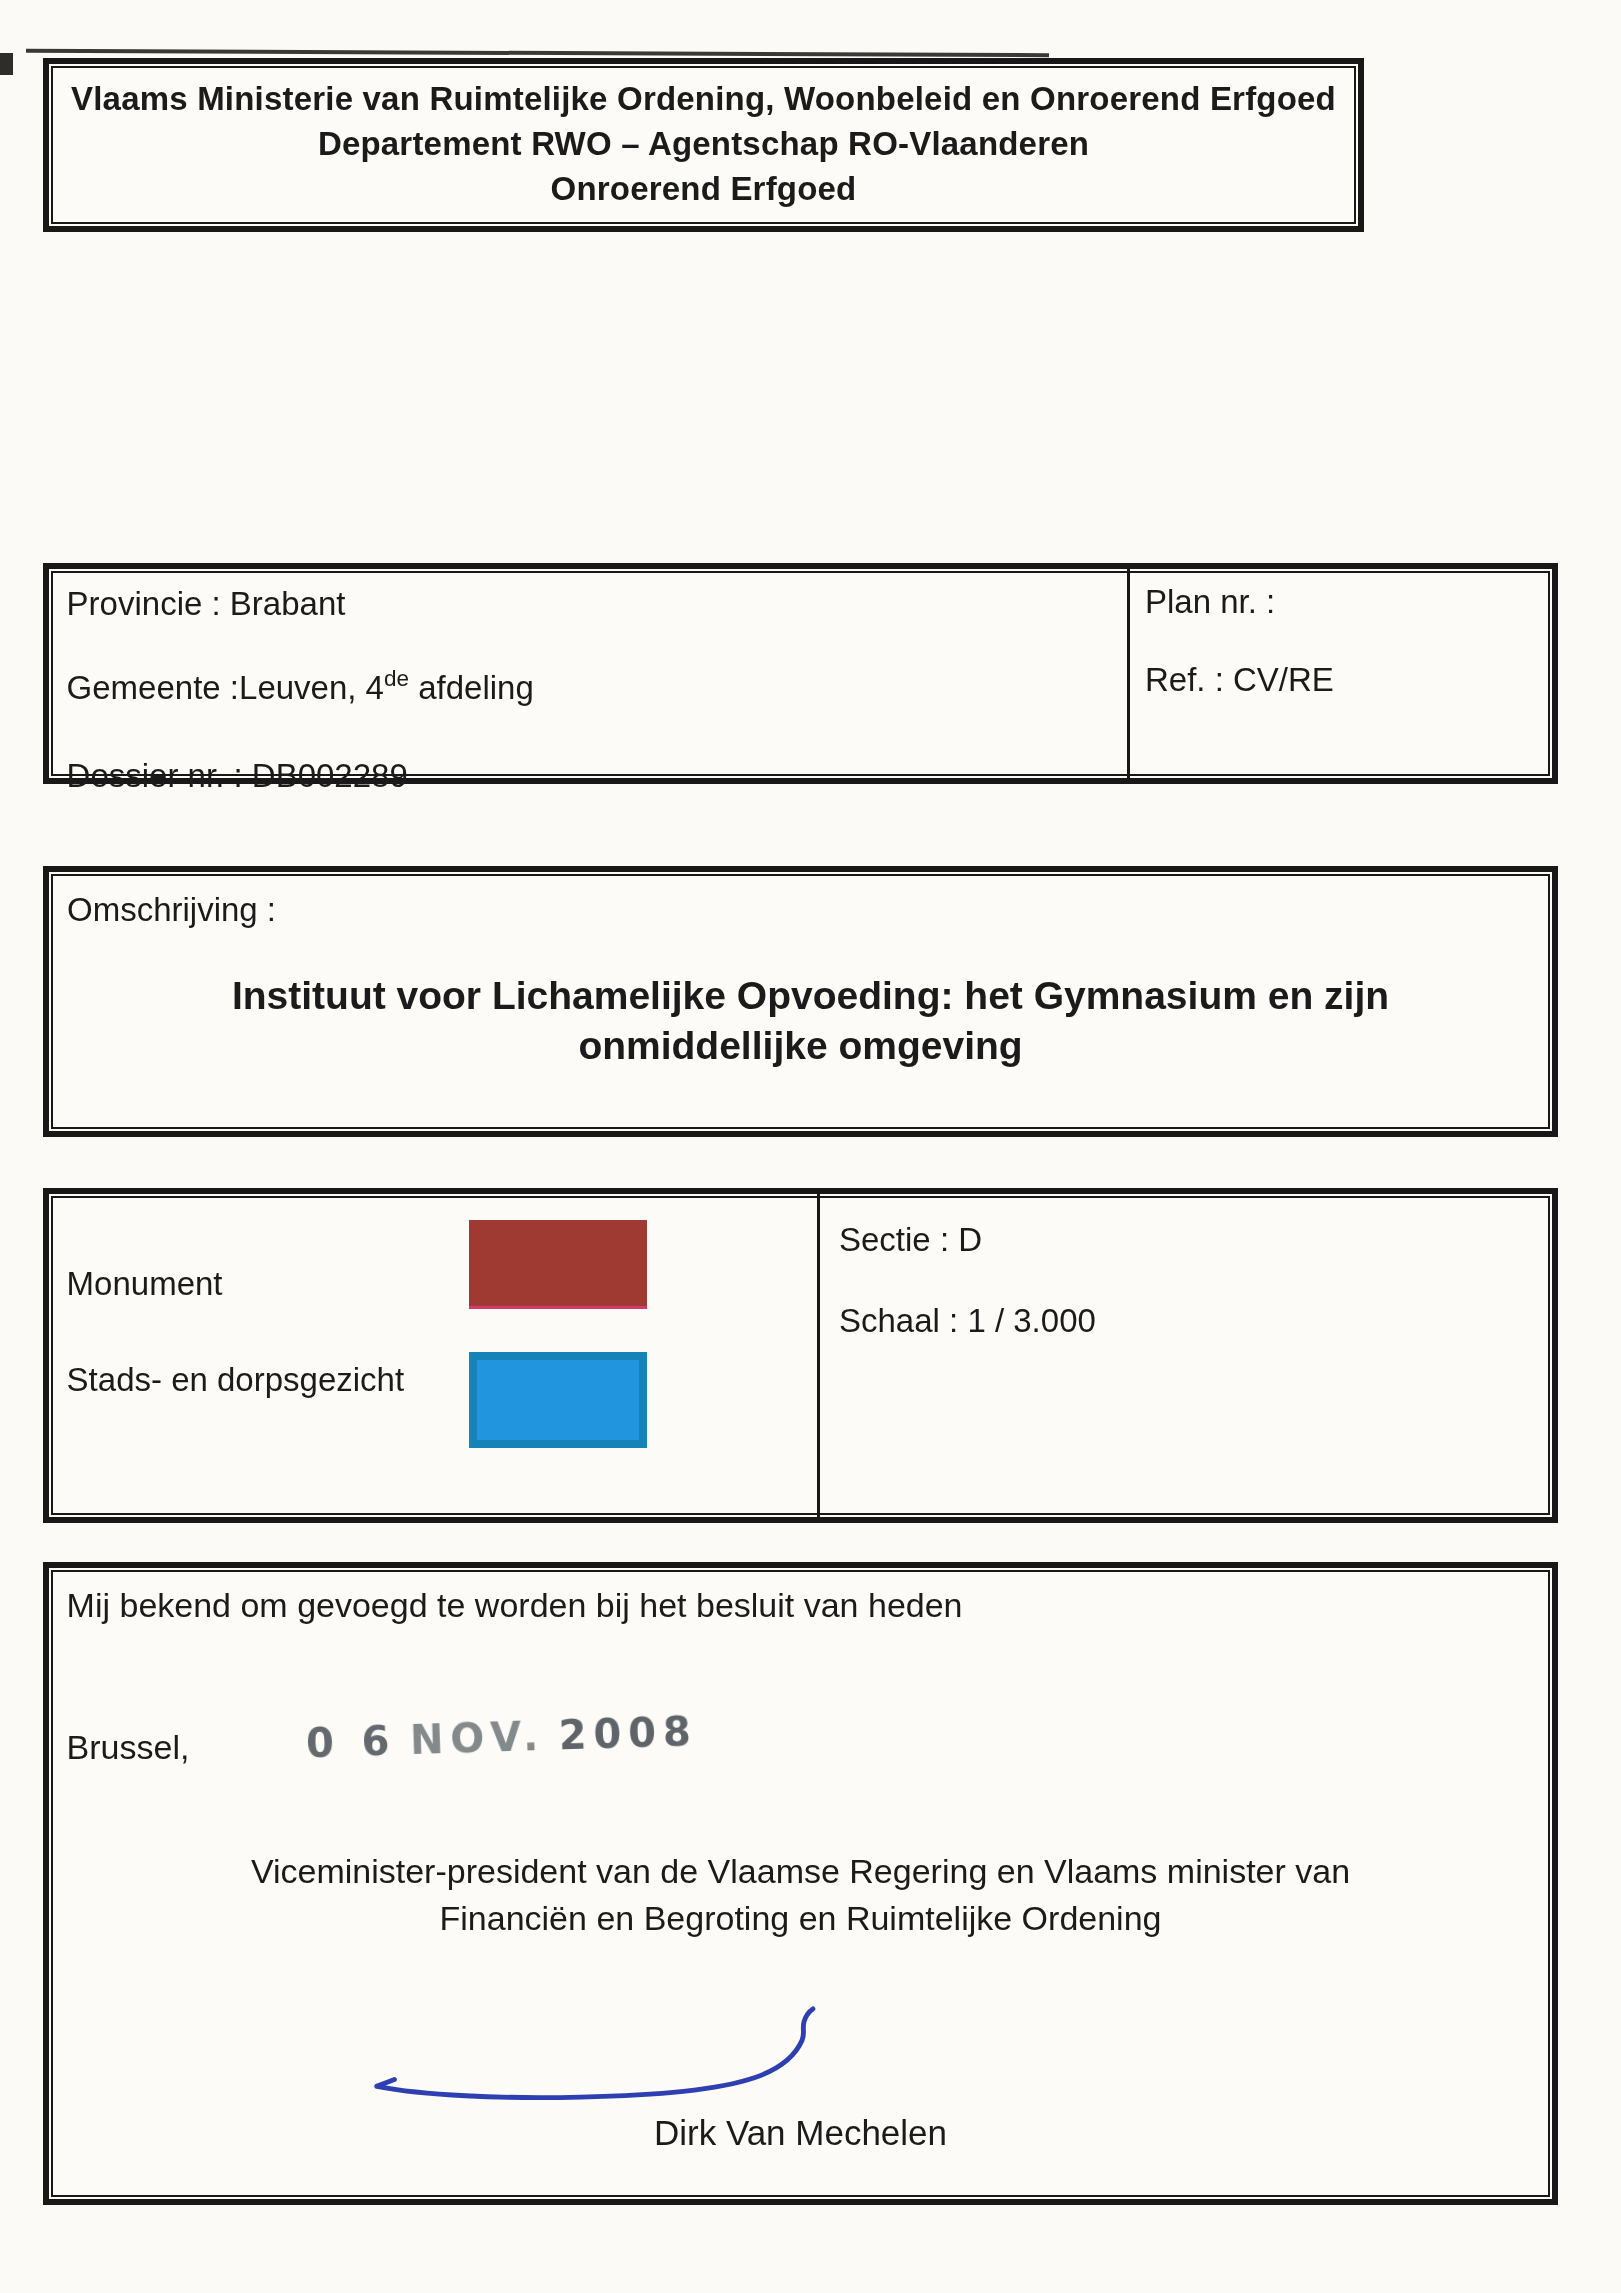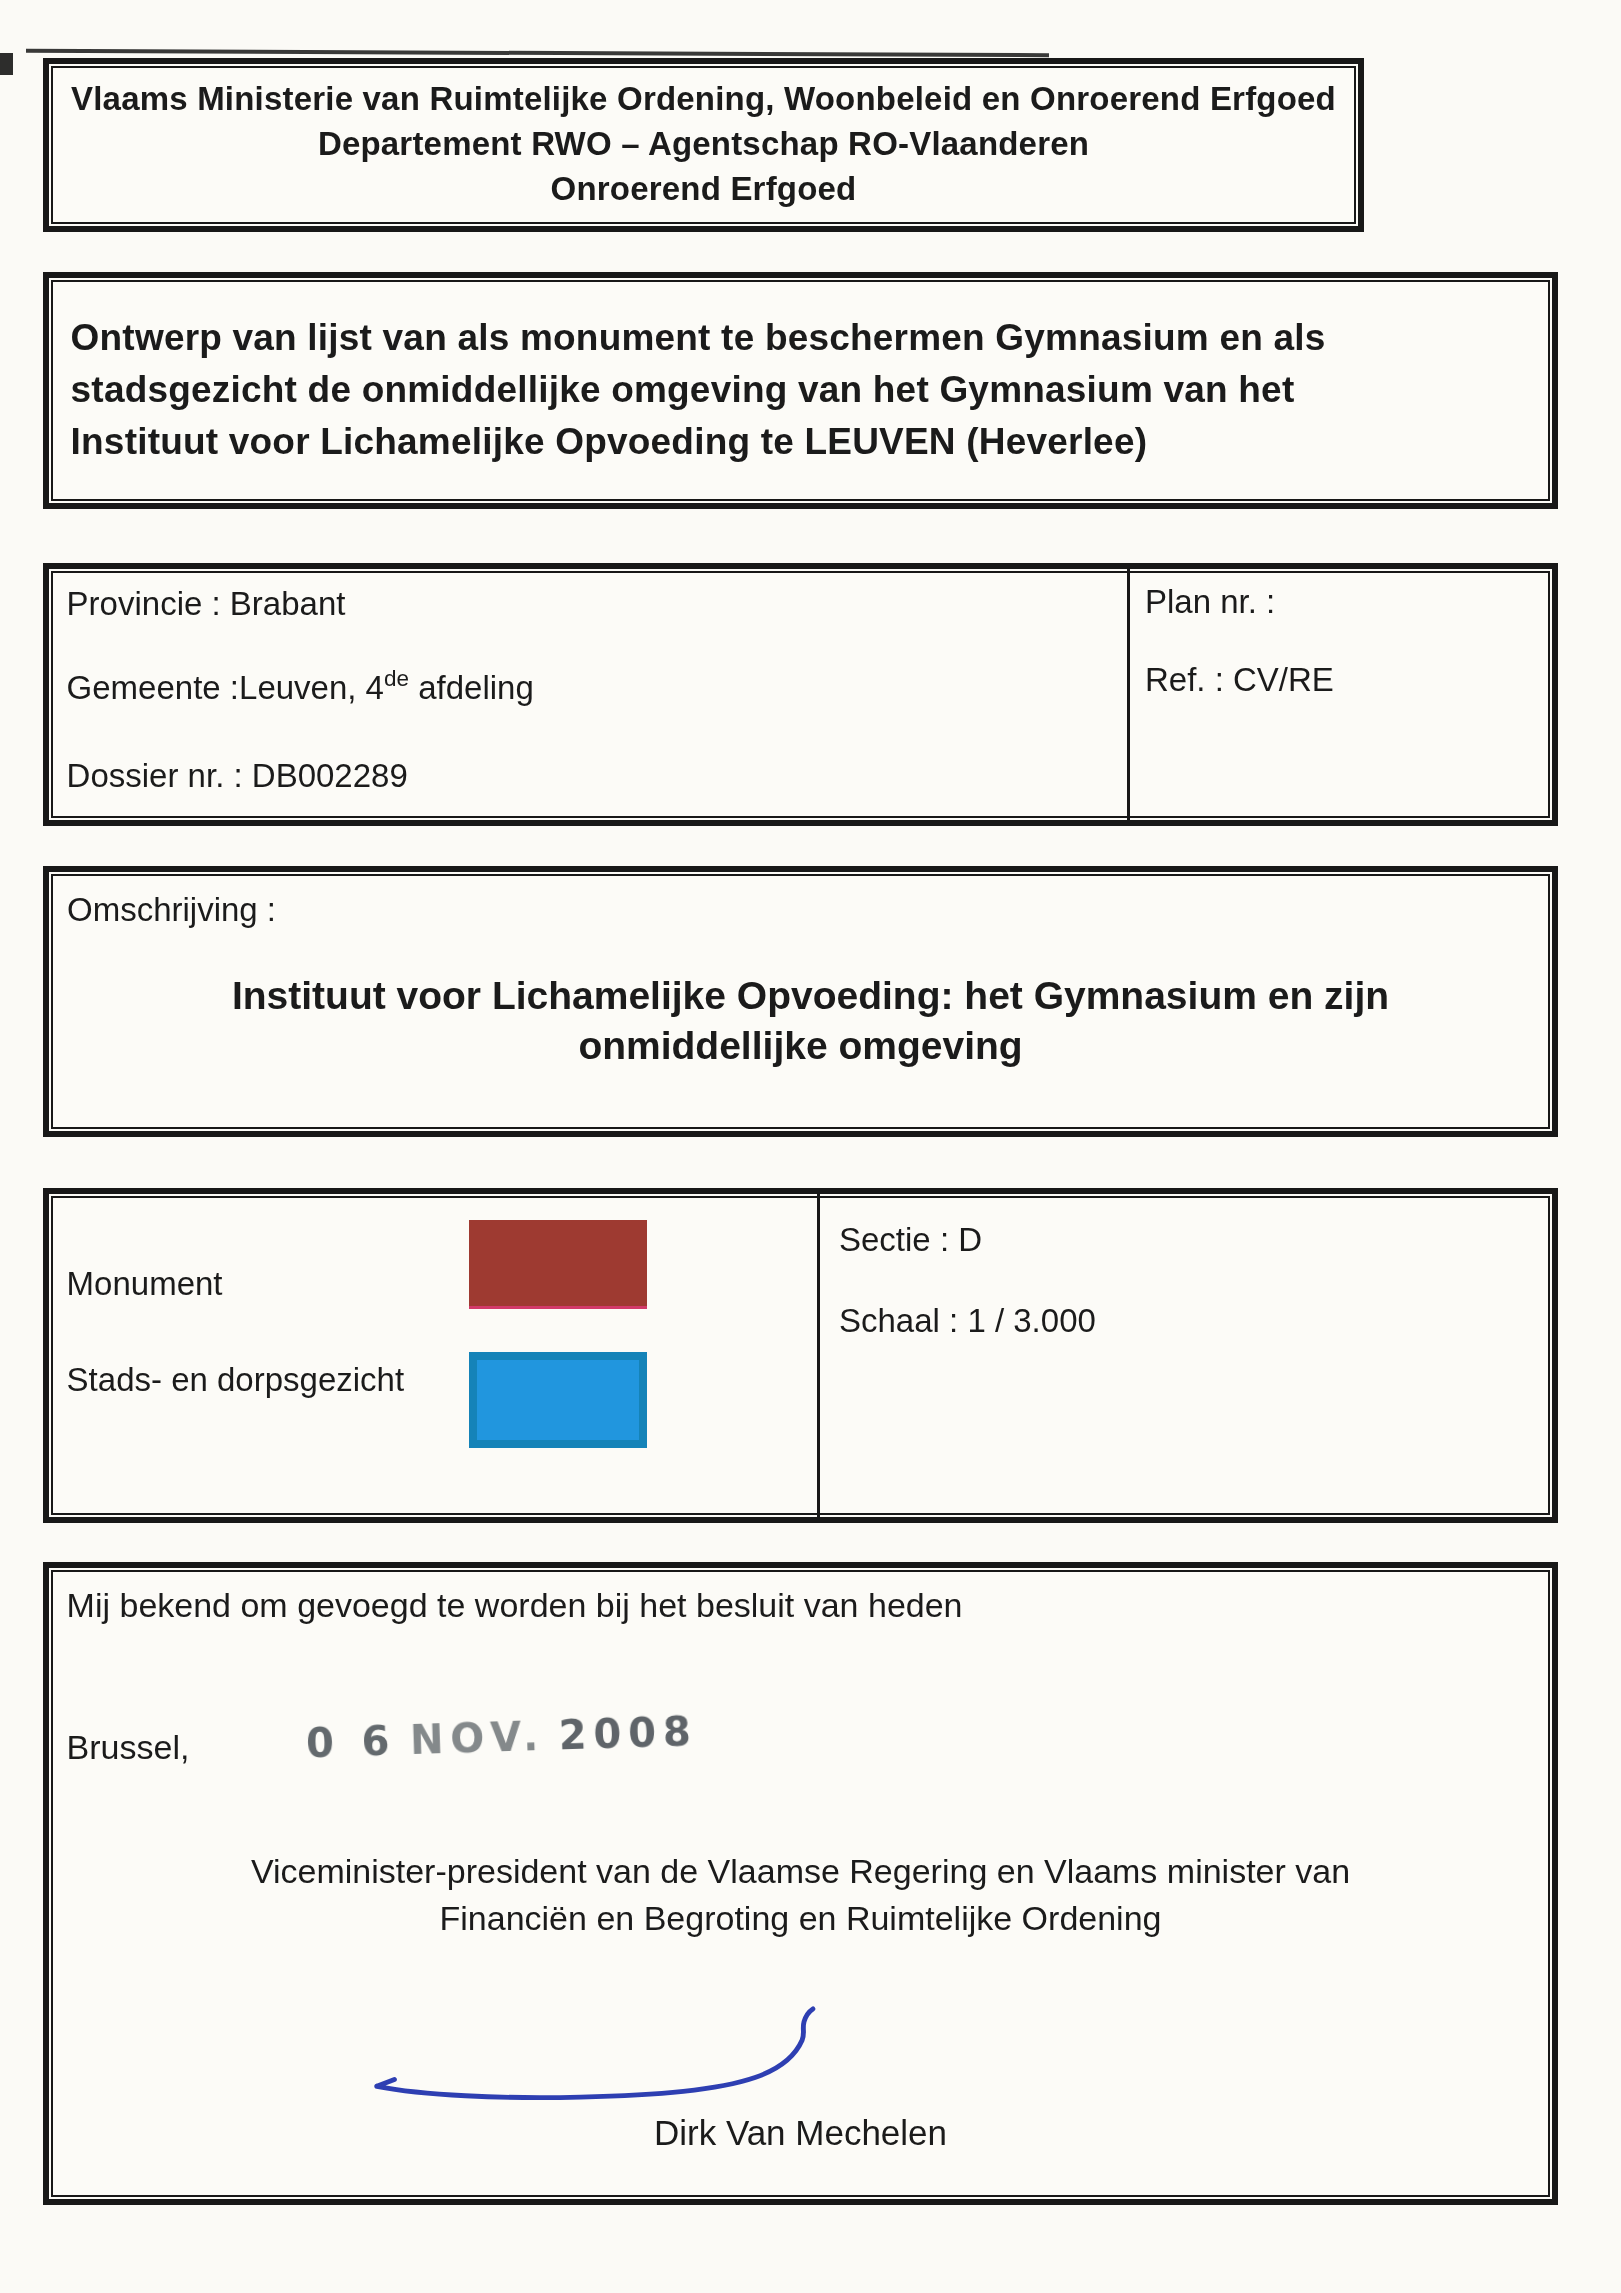--- a/index.html
+++ b/index.html
@@ -47,27 +47,22 @@
 
   <div class="artifact" style="left:25.5px; top:51px; width:1023px; height:3.9px; transform:rotate(0.25deg); opacity:0.85;"></div>
   <div class="artifact" style="left:0; top:53px; width:12.7px; height:21.6px; opacity:0.9;"></div>
 
   <section class="box" style="left:43px; top:58px; width:1321px; height:174px;">
     <div class="t center header-line" style="top:15.7px;">Vlaams Ministerie van Ruimtelijke Ordening, Woonbeleid en Onroerend Erfgoed</div>
     <div class="t center header-line" style="top:61px;">Departement RWO – Agentschap RO-Vlaanderen</div>
     <div class="t center header-line" style="top:106px;">Onroerend Erfgoed</div>
   </section>
 
-  <section class="box" style="left:43px; top:272px; width:1515px; height:237px;">
-    <div class="t title-line" style="left:21.6px; top:39px;">Ontwerp van lijst van als monument te beschermen Gymnasium en als</div>
-    <div class="t title-line" style="left:21.6px; top:91px;">stadsgezicht de onmiddellijke omgeving van het Gymnasium van het</div>
-    <div class="t title-line" style="left:21.6px; top:143px;">Instituut voor Lichamelijke Opvoeding te LEUVEN (Heverlee)</div>
-  </section>
 
-  <section class="box" style="left:43px; top:563px; width:1515px; height:263px;text-align:right;">
+  <section class="box" style="left:43px; top:563px; width:1515px; height:221px;text-align:right;">
     <div class="vdivider" style="left:1078px;"></div>
     <div class="t body-text" style="left:17.6px; top:15.7px;">Provincie : Brabant</div>
     <div class="t body-text" style="left:17.6px; top:100px;">
       <span>Gemeente :Leuven, 4</span><span class="sup">de</span><span> afdeling</span>
     </div>
     <div class="t body-text" style="left:17.6px; top:188px;">Dossier nr. : DB002289</div>
     <div class="t body-text" style="left:1096px; top:13.7px;">Plan nr. :</div>
     <div class="t body-text" style="left:1096px; top:92px;">Ref. : CV/RE</div>
   </section>
 

